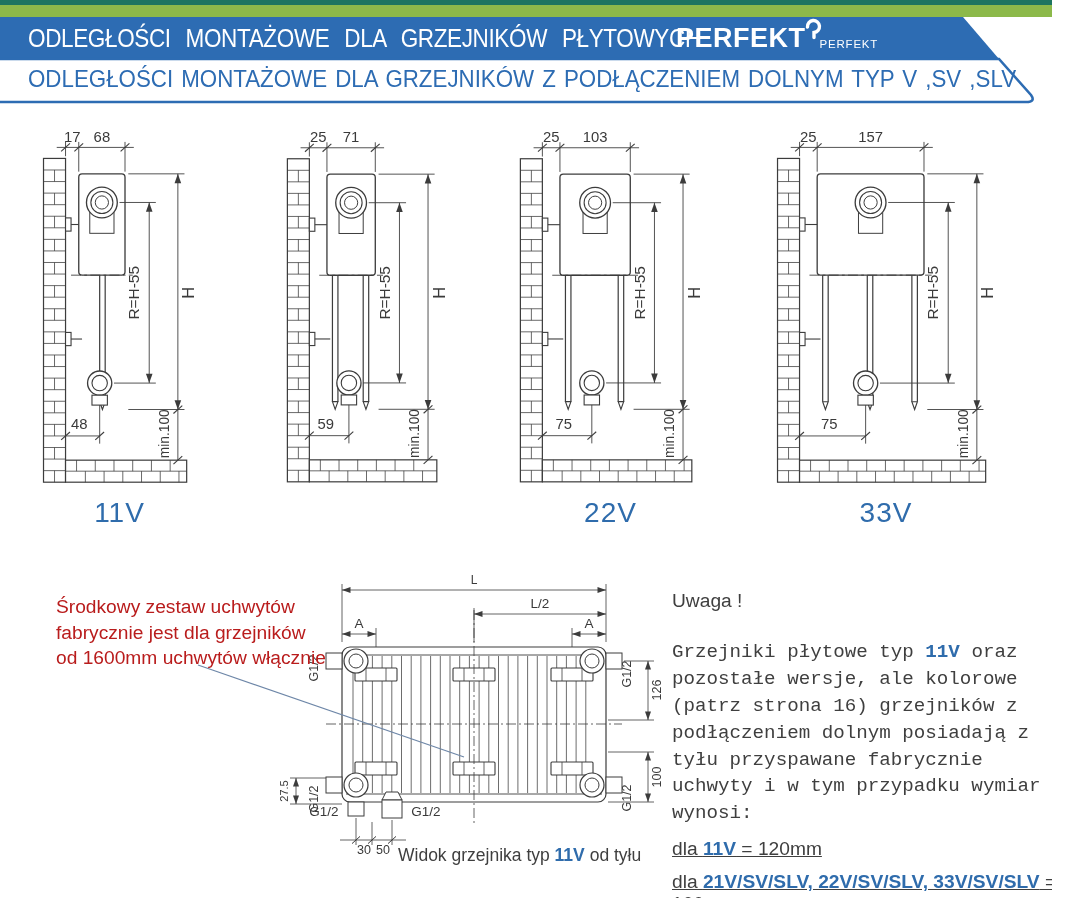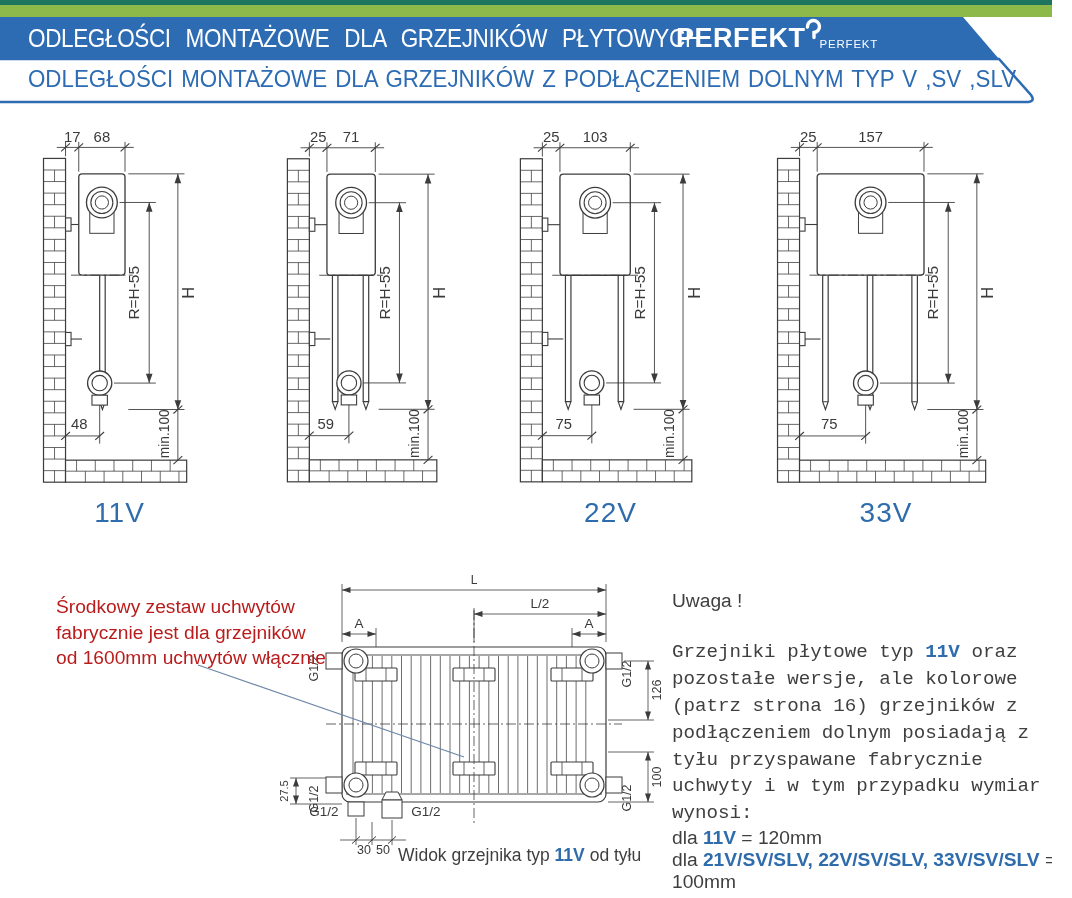--- a/index.html
+++ b/index.html
@@ -25,21 +25,21 @@
   .side-diagram{position:absolute;top:132px;}
   .type-label{position:absolute;top:497px;text-align:center;color:#2f6cac;font-size:28px;letter-spacing:1px;}
   
   .rear-view{position:absolute;left:280px;top:552px;z-index:1;}
   .leader-overlay{position:absolute;left:0;top:555px;width:1072px;height:343px;pointer-events:none;z-index:2;}
   .note-left{position:absolute;left:56px;top:594px;font-size:19.2px;line-height:1.34;color:#b91c1c;z-index:3;}
   .caption{position:absolute;left:398px;top:845px;font-size:17.5px;color:#3f3f3f;z-index:3;white-space:nowrap;}
   .note-right{position:absolute;left:672px;top:590px;width:400px;color:#3f3f3f;z-index:3;}
   .note-right .nr-title{font-size:19.2px;}
   .note-right .nr-para{margin-top:27px;font-size:19.2px;line-height:1.4;font-family:Liberation Mono, monospace;}
-  .note-right .nr-line{font-size:19.2px;}
+  .note-right .nr-line{margin-top:11px;font-size:19.2px;text-decoration:underline;}
   .seg-hl{color:#2f6cac;font-weight:700;}
 </style>
 </head>
 <body>
 
 <div class="page">
 
   <div class="strip-dark"></div>
   <div class="strip-green"></div>
   <div class="banner-blue"></div>

